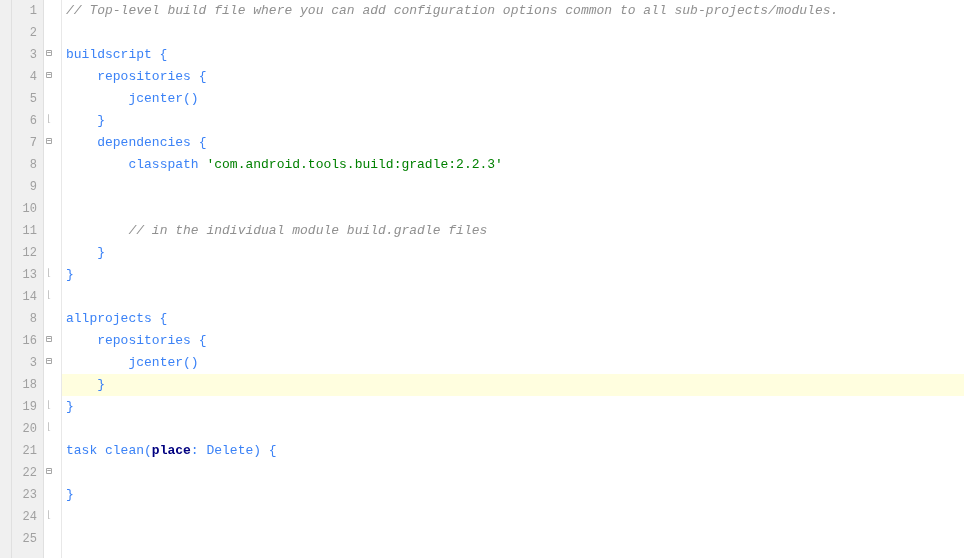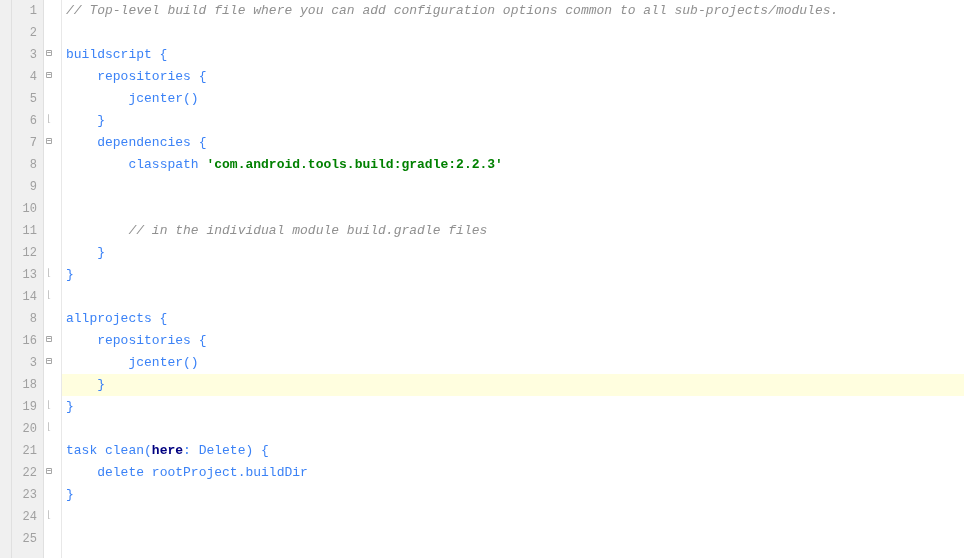--- a/index.html
+++ b/index.html
@@ -14,21 +14,21 @@
     
     .fold-gutter { width: 18px; background: #fff; position: relative; border-right: 1px solid #e8e8e8; }
     .fold-icon { position: absolute; left: 2px; width: 12px; height: 12px; font-size: 10px; color: #888; line-height: 10px; cursor: pointer; }
     
     .code-area { flex: 1; position: relative; background: #fff; line-height: 22px; }
     .code-line { height: 22px; padding-left: 4px; white-space: pre; font-family: Consolas, 'Courier New', monospace; font-size: 13px; color: #333; }
     .code-line.highlighted { background: #fffedf; }
     
     .comment { color: #909090; font-style: italic; text-align: right; }
     .keyword { color: #000080; font-weight: bold; }
-    .string { color: #008000; font-weight: bold; }
+    .string { color: #008000; font-weight: normal; }
     .ident { color: #3b82f6; }
   </style>
 </head>
 <body>
 
 <div class="editor-container">
   <div class="breakpoint-gutter"></div>
   <div class="line-numbers" id="line-numbers">
       <div>1</div>
       <div>2</div>
@@ -84,18 +84,18 @@
       <div class="code-line"><span>        </span><span class="comment">// in the individual module build.gradle files</span></div>
       <div class="code-line"><span>    </span><span class="ident">}</span></div>
       <div class="code-line"><span class="ident">}</span></div>
       <div class="code-line"></div>
       <div class="code-line"><span class="ident">allprojects {</span></div>
       <div class="code-line"><span>    </span><span class="ident">repositories {</span></div>
       <div class="code-line"><span>        </span><span class="ident">jcenter()</span></div>
       <div class="code-line highlighted"><span>    </span><span class="ident">}</span></div>
       <div class="code-line"><span class="ident">}</span></div>
       <div class="code-line"></div>
-      <div class="code-line"><span class="ident">task clean(</span><span class="keyword">here</span><span class="ident">: Delete) {</span></div>
-      <div class="code-line"><span>    </span><span class="ident">delete rootProject.buildDir</span></div>
+      <div class="code-line"><span class="ident">task clean(</span><span class="keyword">place</span><span class="ident">: Delete) {</span></div>
+      <div class="code-line"><span>    </span></div>
       <div class="code-line"><span class="ident">}</span></div>
       <div class="code-line"></div>
     </div>
 </div>
 
 </body></html>

